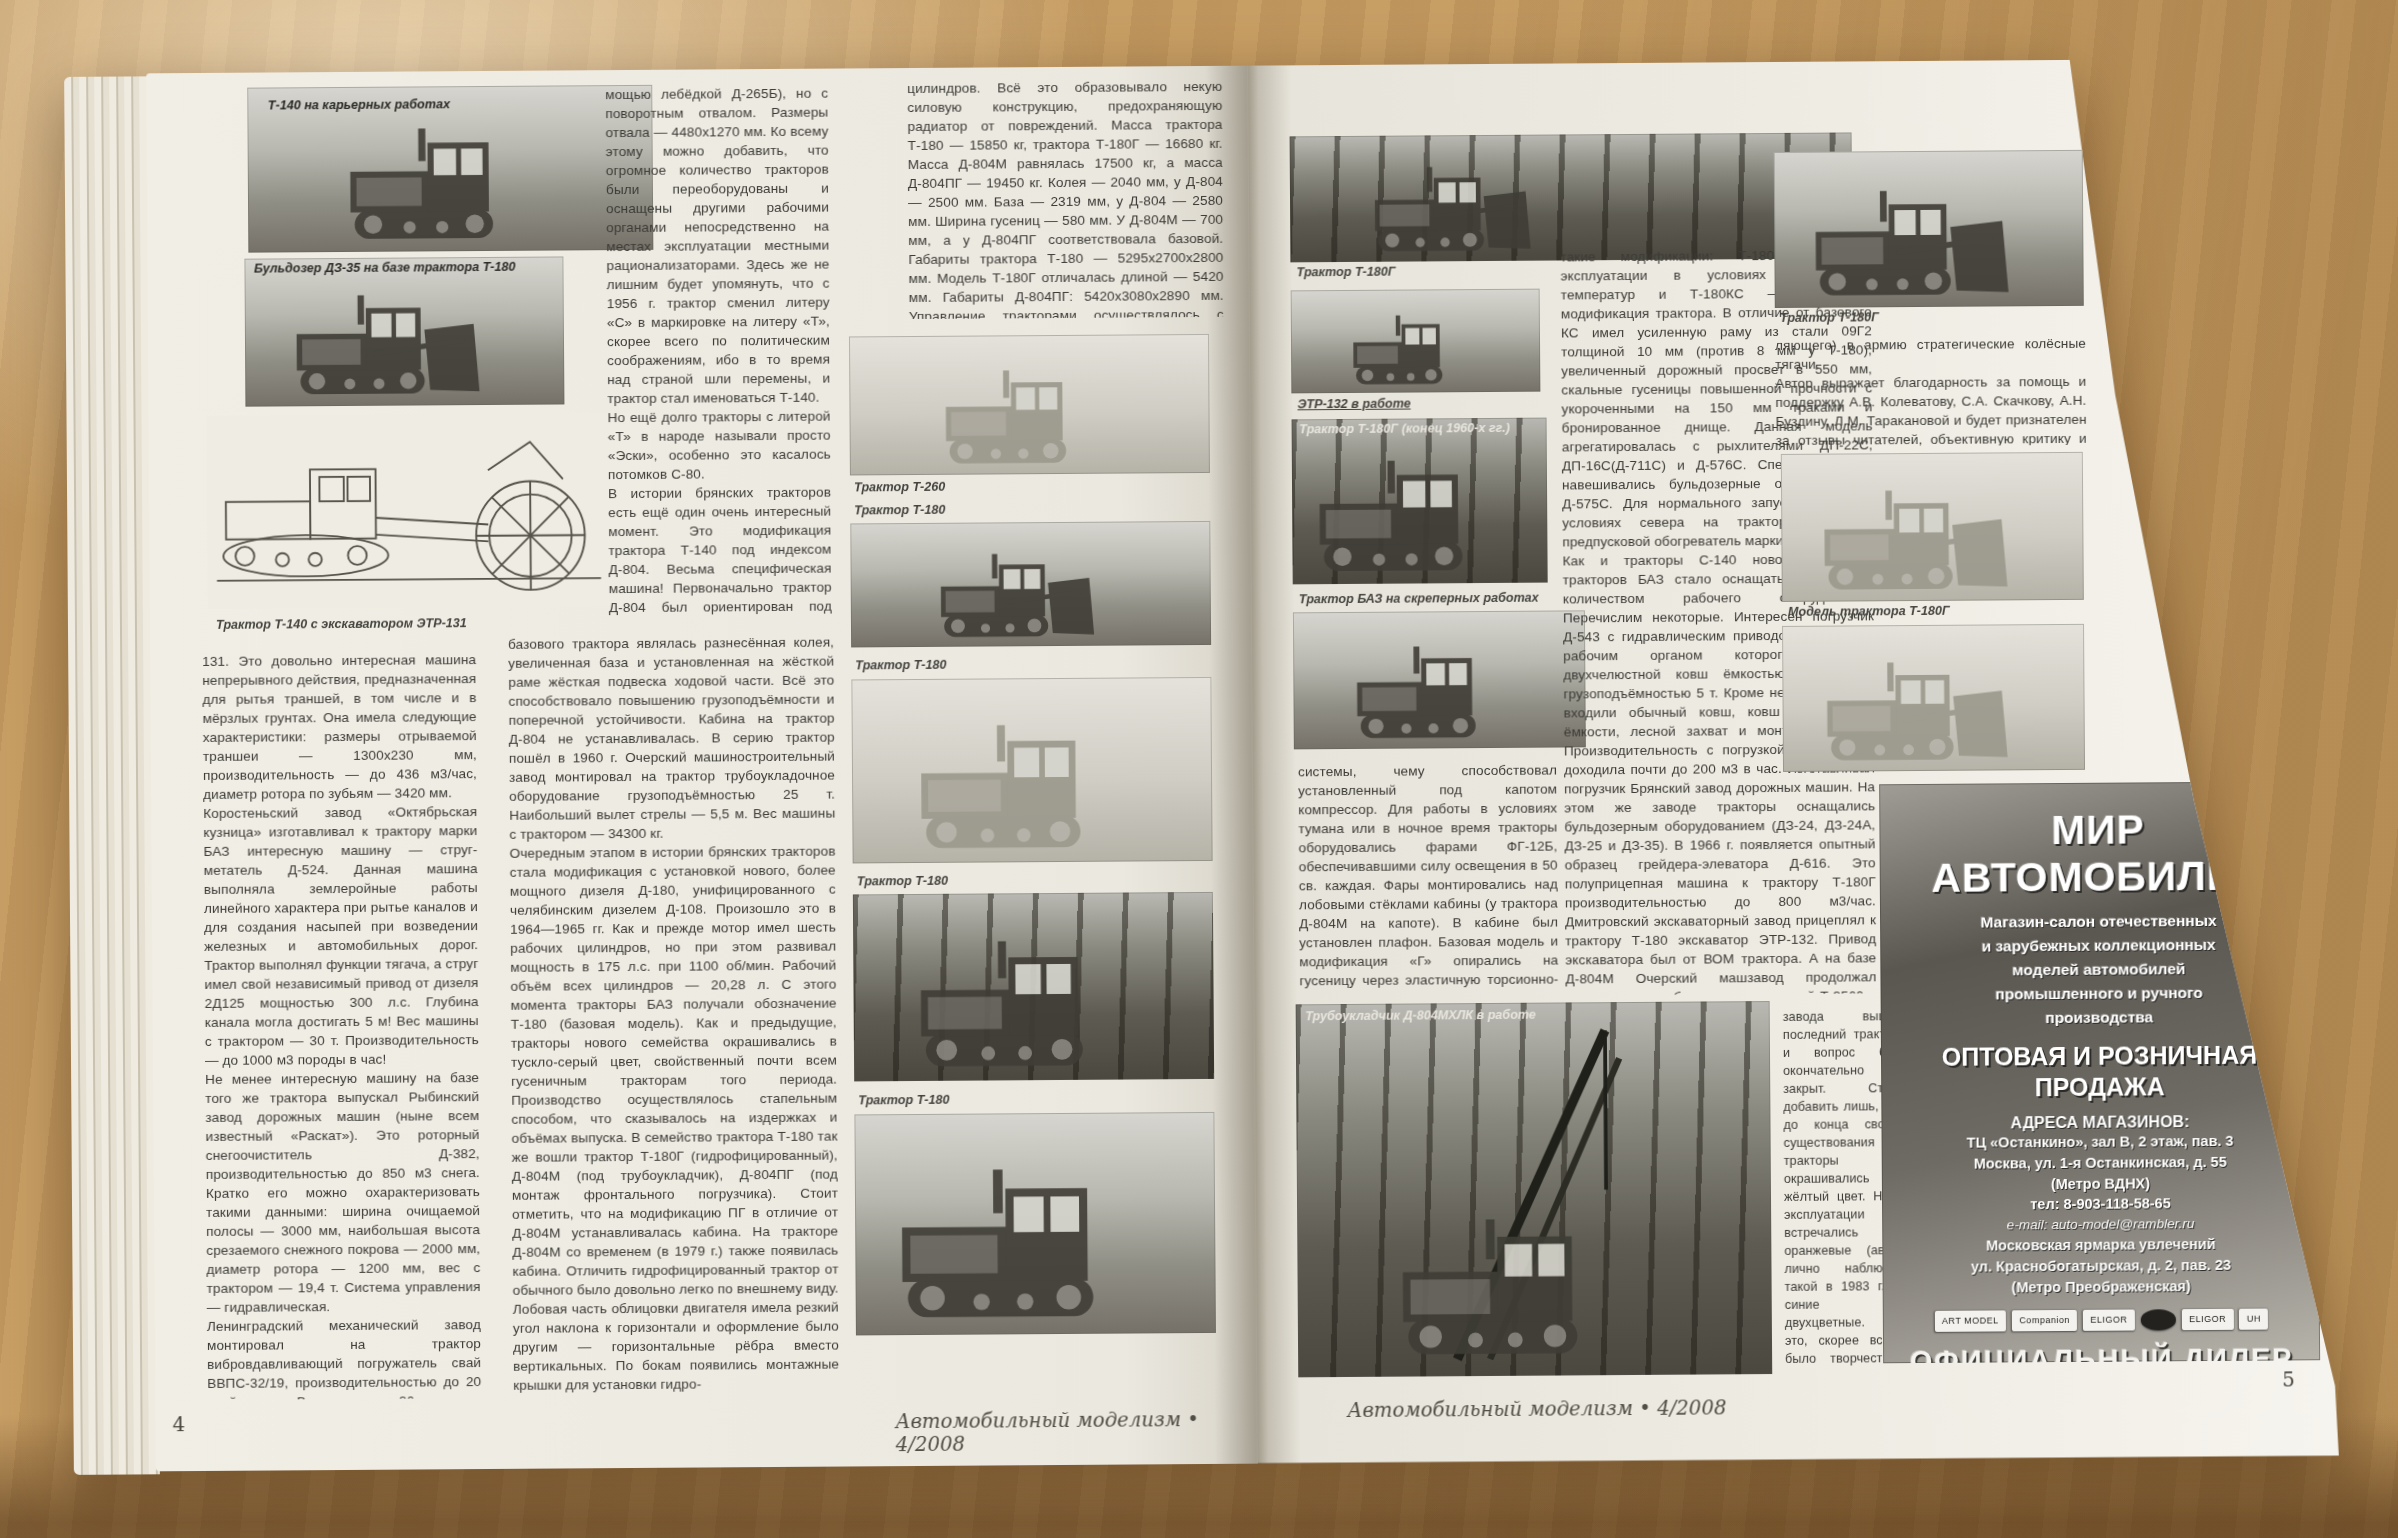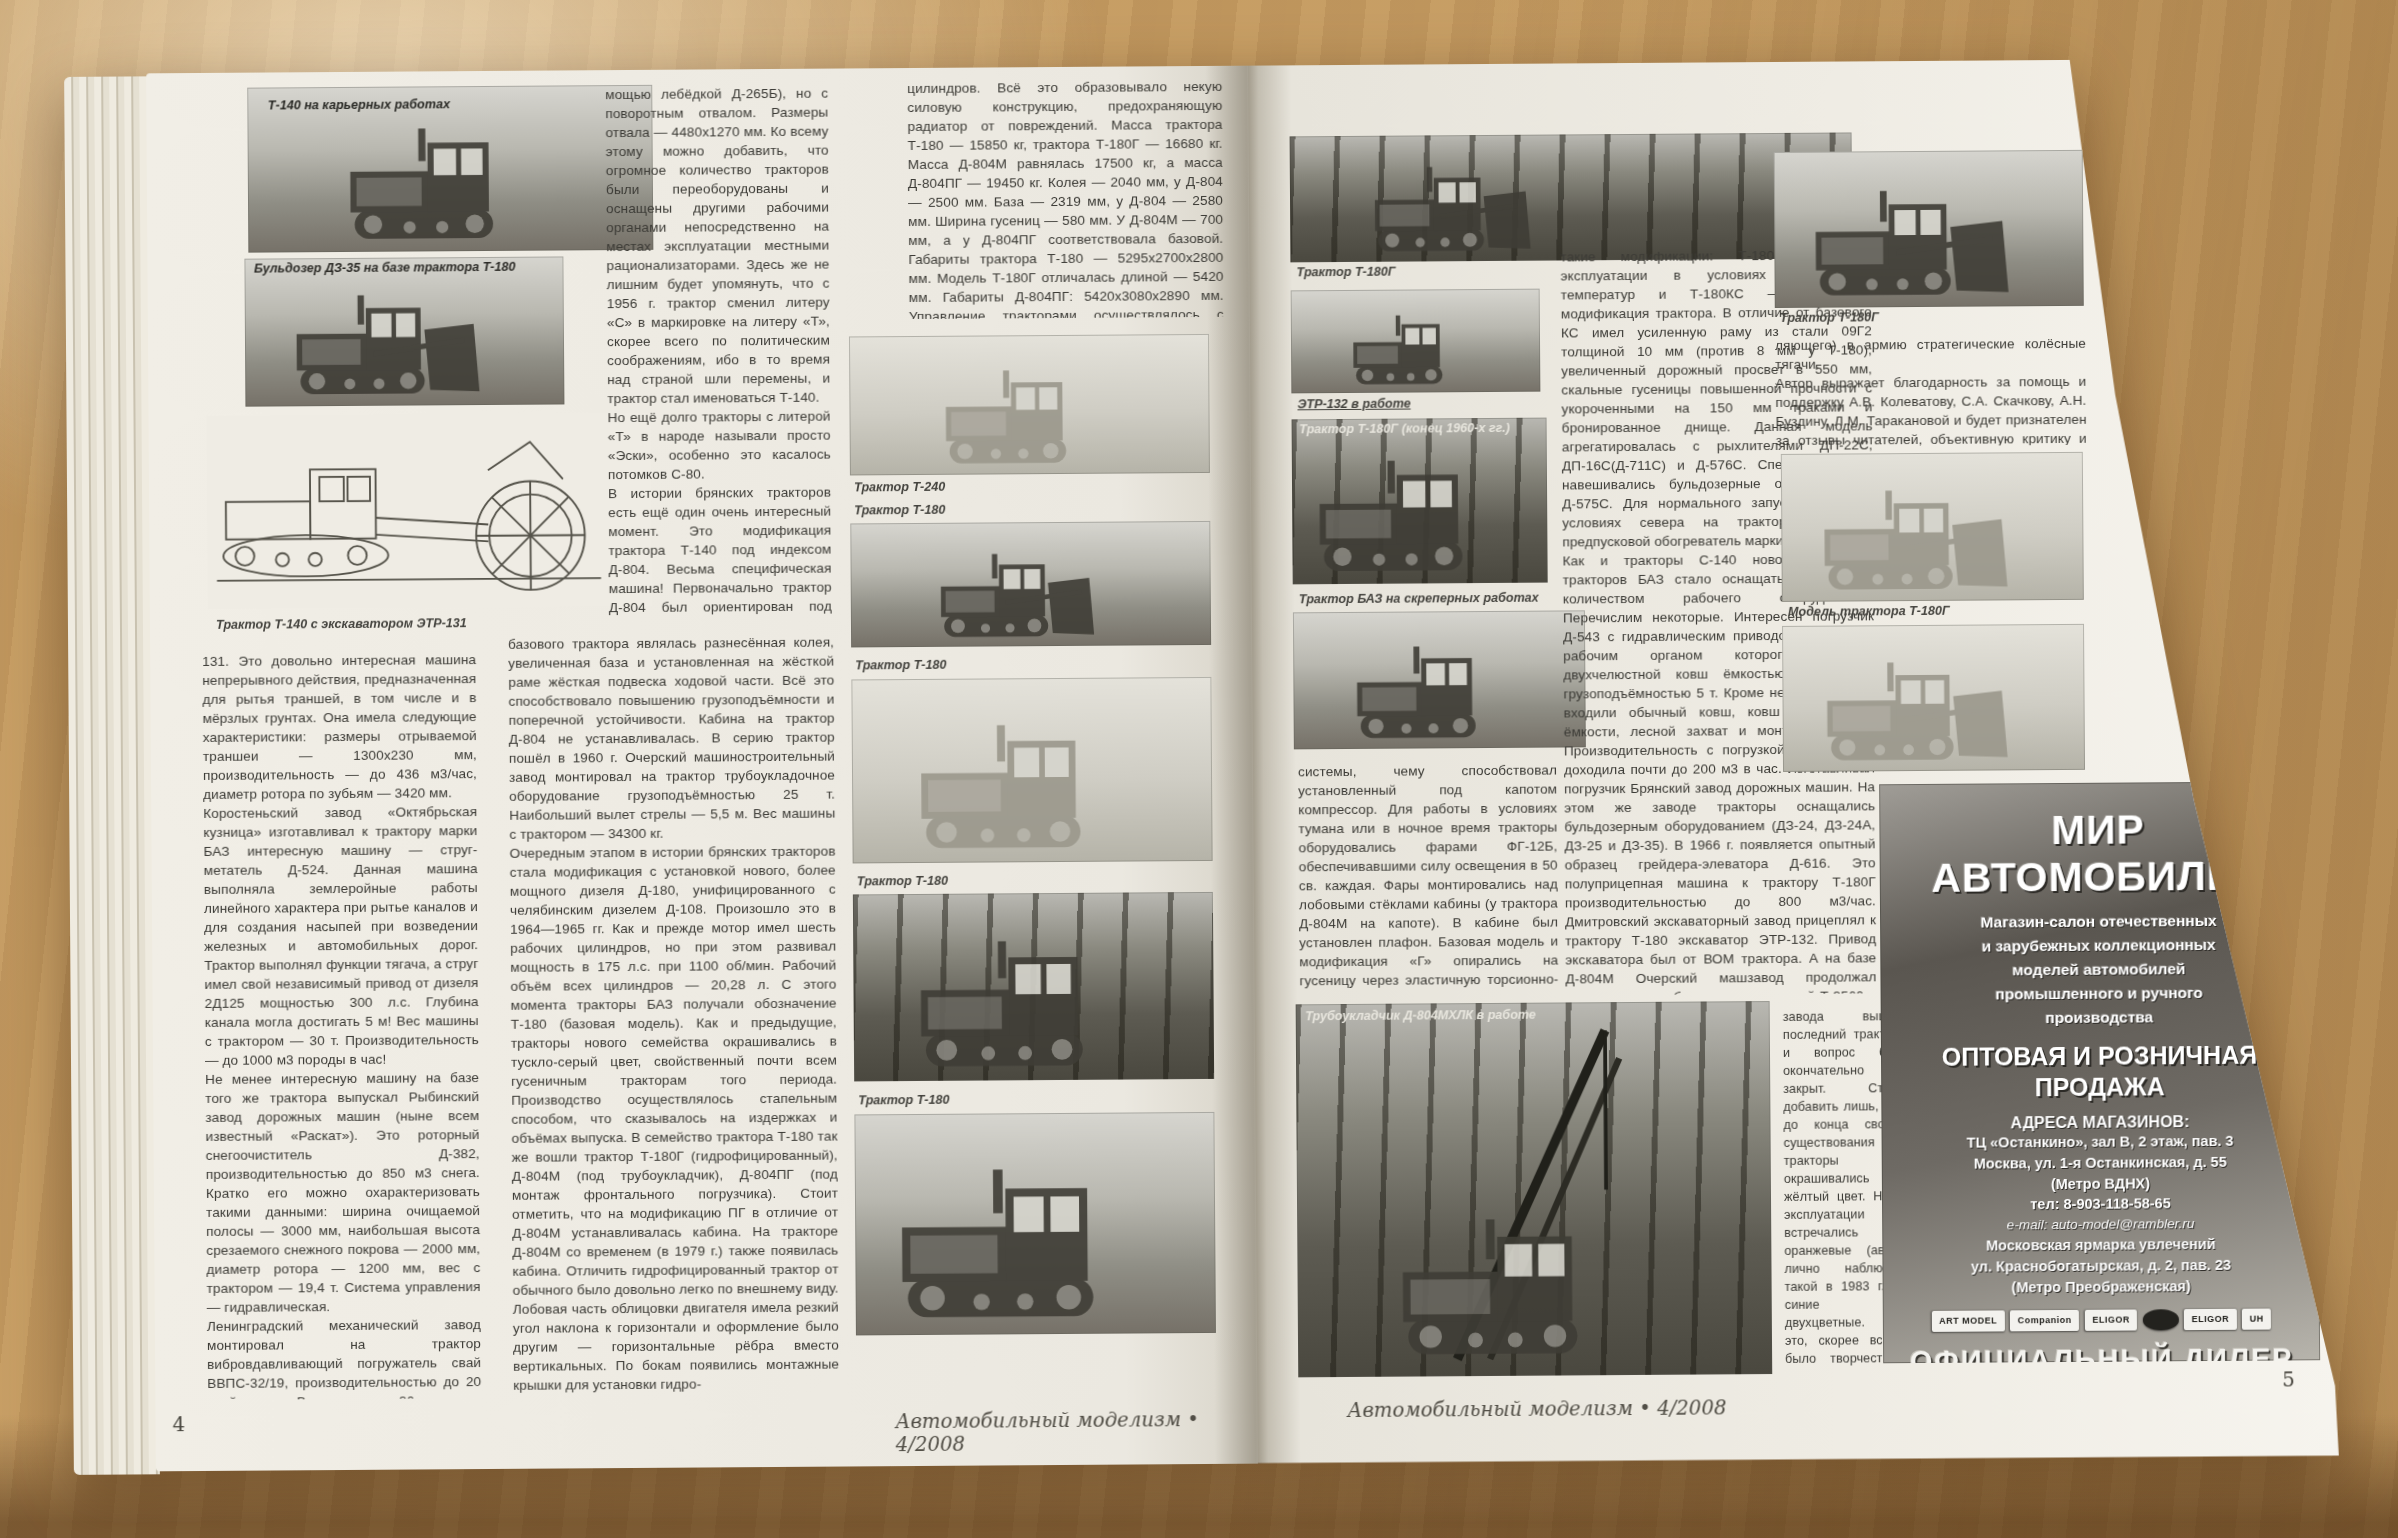--- a/index.html
+++ b/index.html
@@ -56,21 +56,21 @@
   .ad-title{font-size:41px;font-weight:bold;letter-spacing:0.9px;margin-top:24px;
     text-shadow:1.9px 1.9px 0 #2c2a26,-0.9px -0.9px 0 #8d8a84;}
   .ad-sub{font-size:15.5px;font-weight:bold;line-height:24px;margin-top:9.4px;white-space:pre-line;
     text-shadow:0.9px 0.9px 0 #2c2a26,-0.9px -0.9px 0 rgba(255,255,255,.25);}
   .ad-sale{font-size:25px;font-weight:bold;line-height:31px;margin-top:11.2px;white-space:pre-line;
     text-shadow:1.9px 1.9px 0 #2c2a26;}
   .ad-addr-title{font-size:16px;font-weight:bold;margin-top:11.2px;text-shadow:0.9px 0.9px 0 #2c2a26;}
   .ad-addr{font-size:14.5px;font-weight:bold;line-height:20.6px;white-space:pre-line;text-shadow:0.9px 0.9px 0 #2c2a26;}
   .ad-email{font-size:13.6px;font-style:italic;line-height:20.6px;text-shadow:0.9px 0.9px 0 #2c2a26;}
   .ad-brands{display:flex;flex-wrap:wrap;justify-content:center;gap:5.6px;margin:13px 17px 0 17px;}
-  .brand{background:#f3f2ee;color:#23221e;font-size:9px;font-weight:bold;
+  .brand{background:#f3f2ee;color:#23221e;font-size:9px;font-weight:normal;
     padding:4.7px 7.5px;border-radius:1.9px;letter-spacing:0.5px;box-shadow:0 0.9px 1.9px rgba(0,0,0,.5);}
   .brand.round{border-radius:50%;width:20.6px;height:11.2px;background:#23221e;color:#f3f2ee;}
   .ad-dealer{font-size:29px;font-weight:bold;letter-spacing:1.9px;margin-top:13px;color:#f4f3ef;
     text-shadow:1.9px 1.9px 0.9px #35332e, -0.9px -0.9px 0 #c5c2ba;}
   .footer-journal{position:absolute;font-family:"DejaVu Serif",serif;font-style:italic;
     font-size:19.7px;color:#514e46;}
   .pagenum{position:absolute;font-family:"DejaVu Serif",serif;font-size:19.7px;color:#46443d;}
   .fold-shadow{position:absolute;top:5.6px;height:1398px;left:1141px;width:86px;
     background:linear-gradient(90deg,rgba(70,60,40,0) 0%,rgba(70,60,40,.35) 48%,rgba(70,60,40,.12) 62%,rgba(70,60,40,0) 100%);
     pointer-events:none;}
@@ -168,21 +168,21 @@
     <div class="txt" style="left:358px;top:564px;width:326px;height:765px;">базового трактора являлась разнесённая колея, увеличенная база и установленная на жёсткой раме жёсткая подвеска ходовой части. Всё это способствовало повышению грузоподъёмности и поперечной устойчивости. Кабина на трактор Д-804 не устанавливалась. В серию трактор пошёл в 1960 г. Очерский машиностроительный завод монтировал на трактор трубоукладочное оборудование грузоподъёмностью 25 т. Наибольший вылет стрелы — 5,5 м. Вес машины с трактором — 34300 кг.
 Очередным этапом в истории брянских тракторов стала модификация с установкой нового, более мощного дизеля Д-180, унифицированного с челябинским дизелем Д-108. Произошло это в 1964—1965 гг. Как и прежде мотор имел шесть рабочих цилиндров, но при этом развивал мощность в 175 л.с. при 1100 об/мин. Рабочий объём всех цилиндров — 20,28 л. С этого момента тракторы БАЗ получали обозначение Т-180 (базовая модель). Как и предыдущие, тракторы нового семейства окрашивались в тускло-серый цвет, свойственный почти всем гусеничным тракторам того периода. Производство осуществлялось стапельным способом, что сказывалось на издержках и объёмах выпуска. В семейство трактора Т-180 так же вошли трактор Т-180Г (гидрофицированный), Д-804М (под трубоукладчик), Д-804ПГ (под монтаж фронтального погрузчика). Стоит отметить, что на модификацию ПГ в отличие от Д-804М устанавливалась кабина. На тракторе Д-804М со временем (в 1979 г.) также появилась кабина. Отличить гидрофицированный трактор от обычного было довольно легко по внешнему виду. Лобовая часть облицовки двигателя имела резкий угол наклона к горизонтали и оформление было другим — горизонтальные рёбра вместо вертикальных. По бокам появились монтажные крышки для установки гидро-</div>
 
     <div class="txt" style="left:761px;top:11.2px;width:315px;height:240px;">цилиндров. Всё это образовывало некую силовую конструкцию, предохраняющую радиатор от повреждений. Масса трактора Т-180 — 15850 кг, трактора Т-180Г — 16680 кг. Масса Д-804М равнялась 17500 кг, а масса Д-804ПГ — 19450 кг. Колея — 2040 мм, у Д-804 — 2500 мм. База — 2319 мм, у Д-804 — 2580 мм. Ширина гусениц — 580 мм. У Д-804М — 700 мм, а у Д-804ПГ соответствовала базовой. Габариты трактора Т-180 — 5295х2700х2800 мм. Модель Т-180Г отличалась длиной — 5420 мм. Габариты Д-804ПГ: 5420х3080х2890 мм. Управление тракторами осуществлялось с помощью пневматической сер-</div>
 
     <div class="photo model" style="left:701px;top:268px;width:360px;height:139px;">
       <svg class="sil" viewBox="0 0 220 120" preserveAspectRatio="xMidYMax meet">
           <use href="#sym-tractor"></use>
         </svg>
     </div>
-    <div class="abs cap" style="left:705px;top:412px;">Трактор Т-240</div>
+    <div class="abs cap" style="left:705px;top:412px;">Трактор Т-260</div>
 
     <div class="abs cap" style="left:705px;top:435px;">Трактор Т-180</div>
     <div class="photo" style="left:701px;top:455px;width:360px;height:124px;">
       <svg class="sil" viewBox="0 0 260 120" preserveAspectRatio="xMidYMax meet">
           <use href="#sym-dozer"></use>
         </svg>
     </div>
 
     <div class="abs cap" style="left:705px;top:590px;">Трактор Т-180</div>
     <div class="photo model" style="left:701px;top:611px;width:360px;height:184px;">

